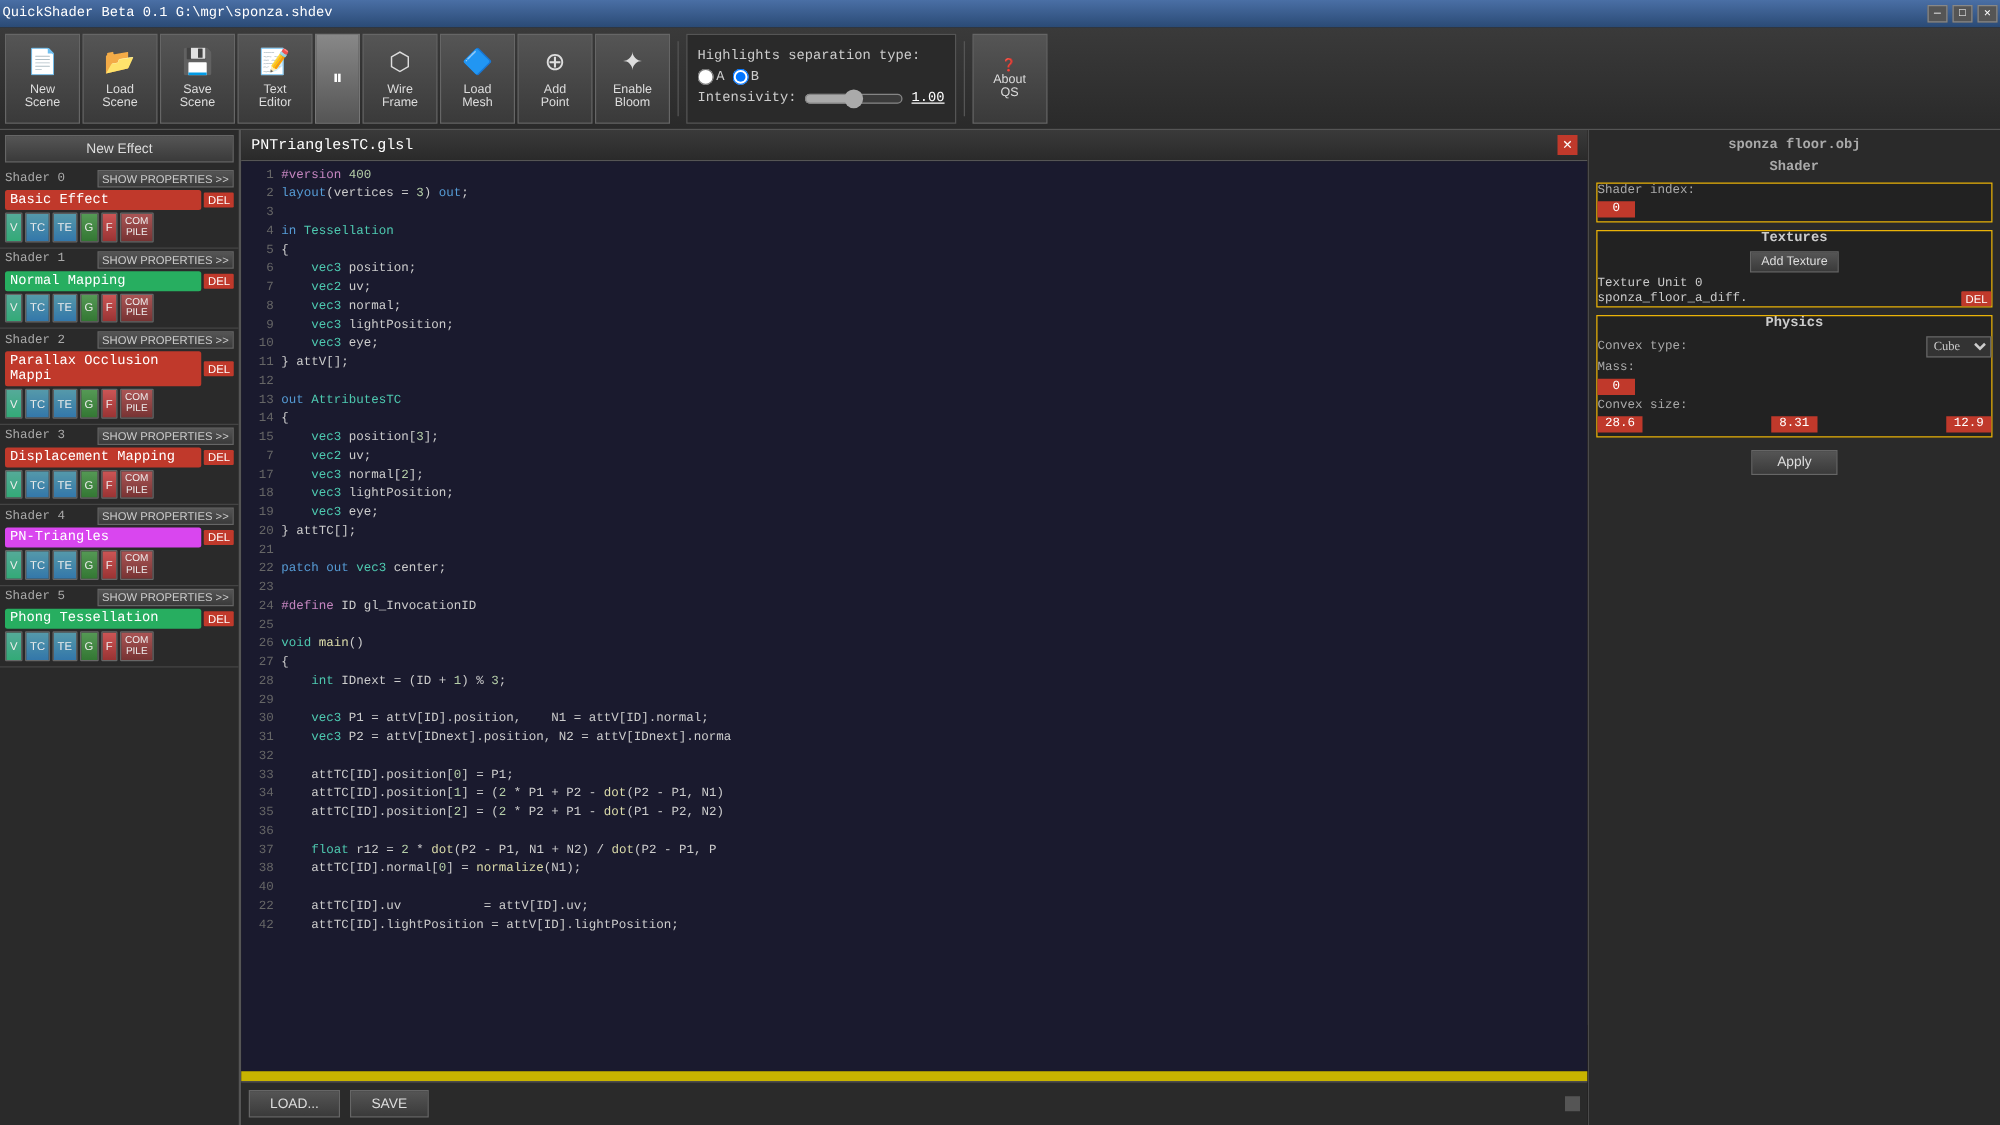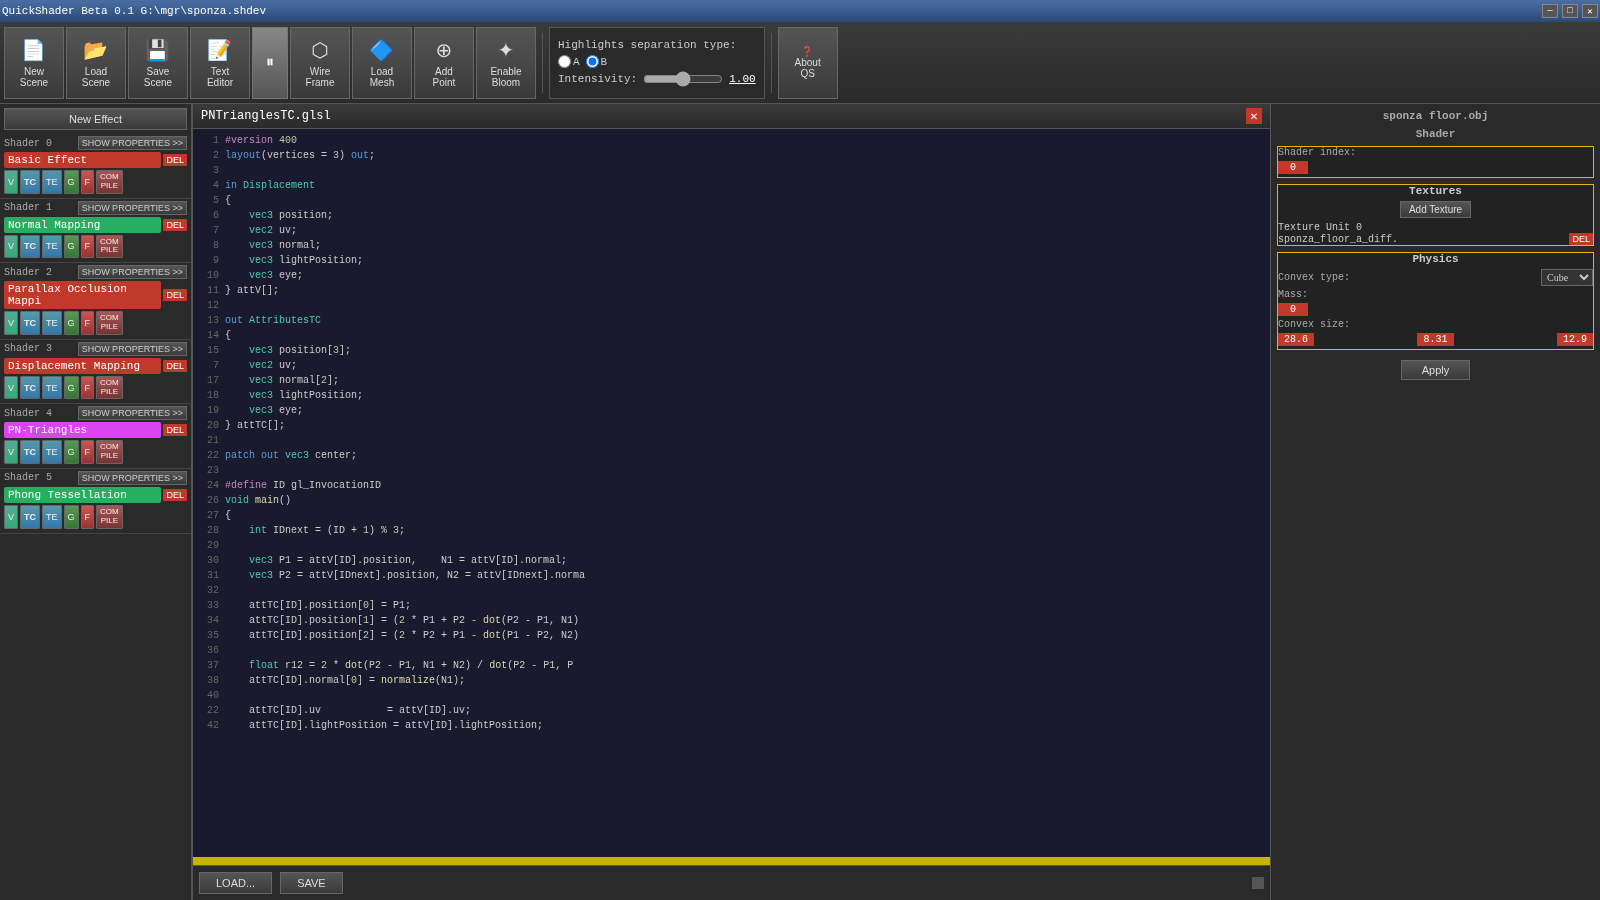--- a/index.html
+++ b/index.html
@@ -157,21 +157,21 @@
     .sb { 
       background: linear-gradient(to bottom, #555, #333);
       border: 1px solid #666;
       color: #eee;
       font-size: 9px;
       padding: 2px 3px;
       cursor: pointer;
       border-radius: 1px;
     }
     .sb-v { background: linear-gradient(to bottom, #5a9, #3a7); }
-    .sb-tc { background: linear-gradient(to bottom, #59a, #37a); font-weight: bold; }
+    .sb-tc { background: linear-gradient(to bottom, #59a, #37a); }
     .sb-te { background: linear-gradient(to bottom, #59a, #37a); }
     .sb-g { background: linear-gradient(to bottom, #595, #373); }
     .sb-f { background: linear-gradient(to bottom, #c55, #933); }
     .sb-com { background: linear-gradient(to bottom, #a55, #733); font-size: 8px; line-height: 1.1; }
 
     
     #viewport {
       flex: 1;
       position: relative;
       background: #111;
@@ -688,21 +688,21 @@
           <div class="code-line">
             <span class="line-num">2</span>
             <span class="code-text"><span class="kw">layout</span>(vertices = <span class="num">3</span>) <span class="kw">out</span>;</span>
           </div>
           <div class="code-line">
             <span class="line-num">3</span>
             <span class="code-text"></span>
           </div>
           <div class="code-line">
             <span class="line-num">4</span>
-            <span class="code-text"><span class="kw">in</span> <span class="type">Displacement</span></span>
+            <span class="code-text"><span class="kw">in</span> <span class="type">Tessellation</span></span>
           </div>
           <div class="code-line">
             <span class="line-num">5</span>
             <span class="code-text">{</span>
           </div>
           <div class="code-line">
             <span class="line-num">6</span>
             <span class="code-text">    <span class="type">vec3</span> position;</span>
           </div>
           <div class="code-line">
@@ -769,20 +769,24 @@
             <span class="line-num">22</span>
             <span class="code-text"><span class="kw">patch</span> <span class="kw">out</span> <span class="type">vec3</span> center;</span>
           </div>
           <div class="code-line">
             <span class="line-num">23</span>
             <span class="code-text"></span>
           </div>
           <div class="code-line">
             <span class="line-num">24</span>
             <span class="code-text"><span class="kw2">#define</span> ID gl_InvocationID</span>
+          </div>
+          <div class="code-line">
+            <span class="line-num">25</span>
+            <span class="code-text"></span>
           </div>
           <div class="code-line">
             <span class="line-num">26</span>
             <span class="code-text"><span class="type">void</span> <span class="fn">main</span>()</span>
           </div>
           <div class="code-line">
             <span class="line-num">27</span>
             <span class="code-text">{</span>
           </div>
           <div class="code-line">

